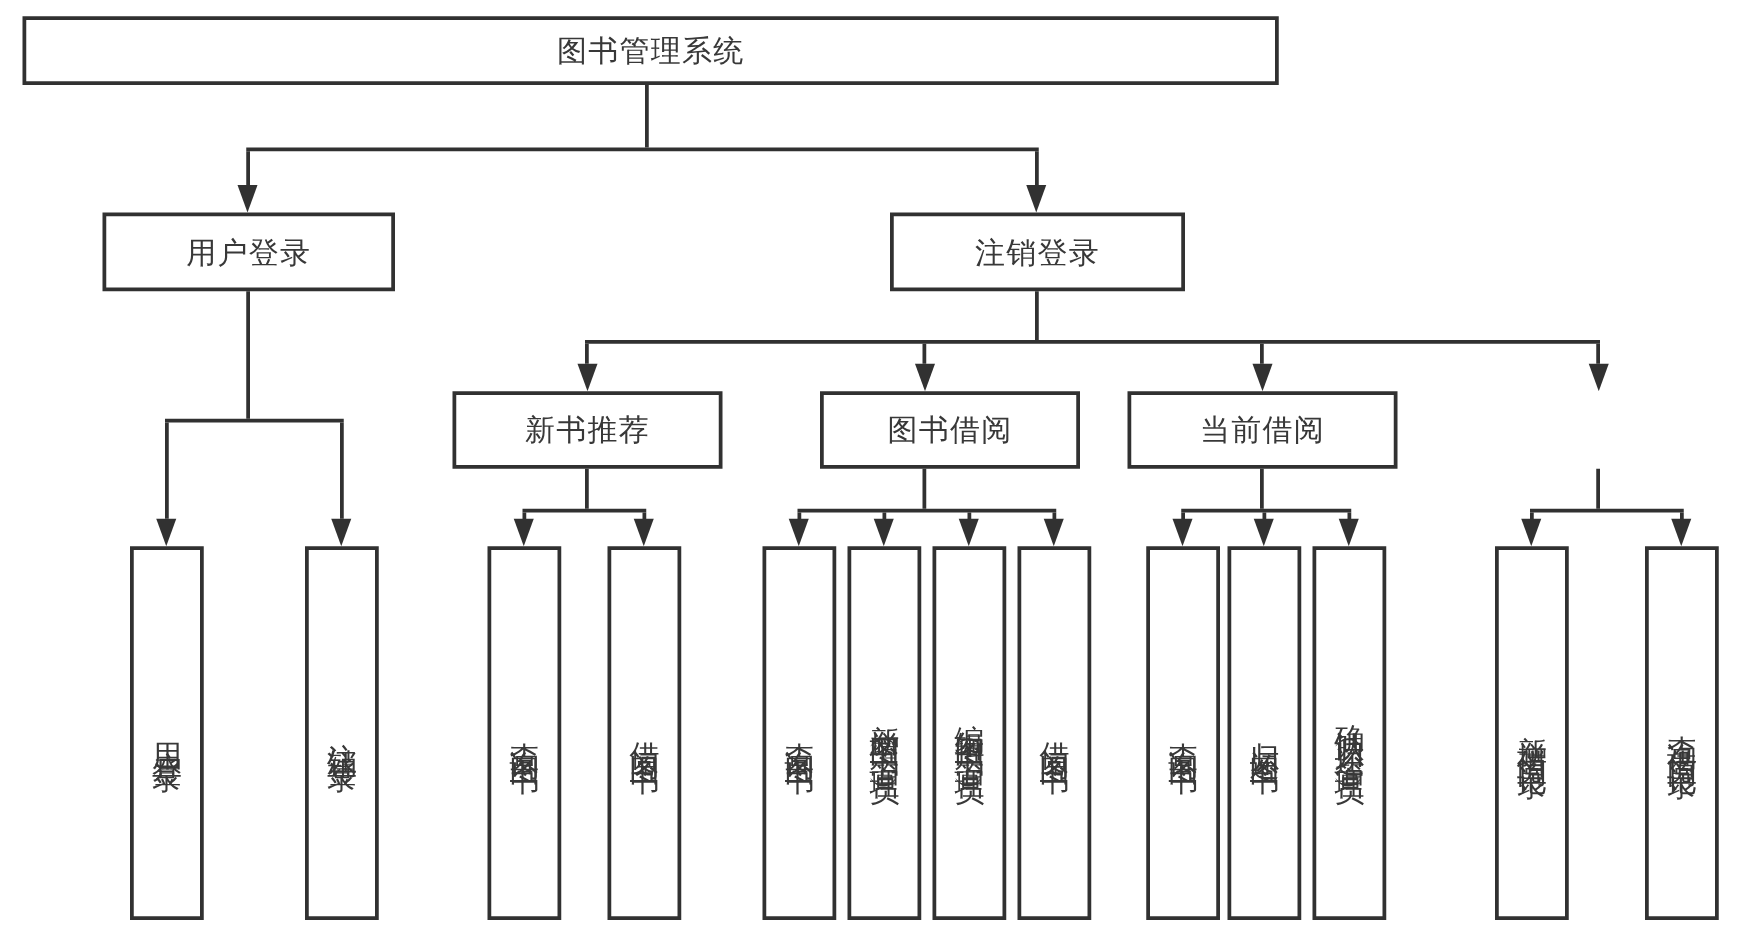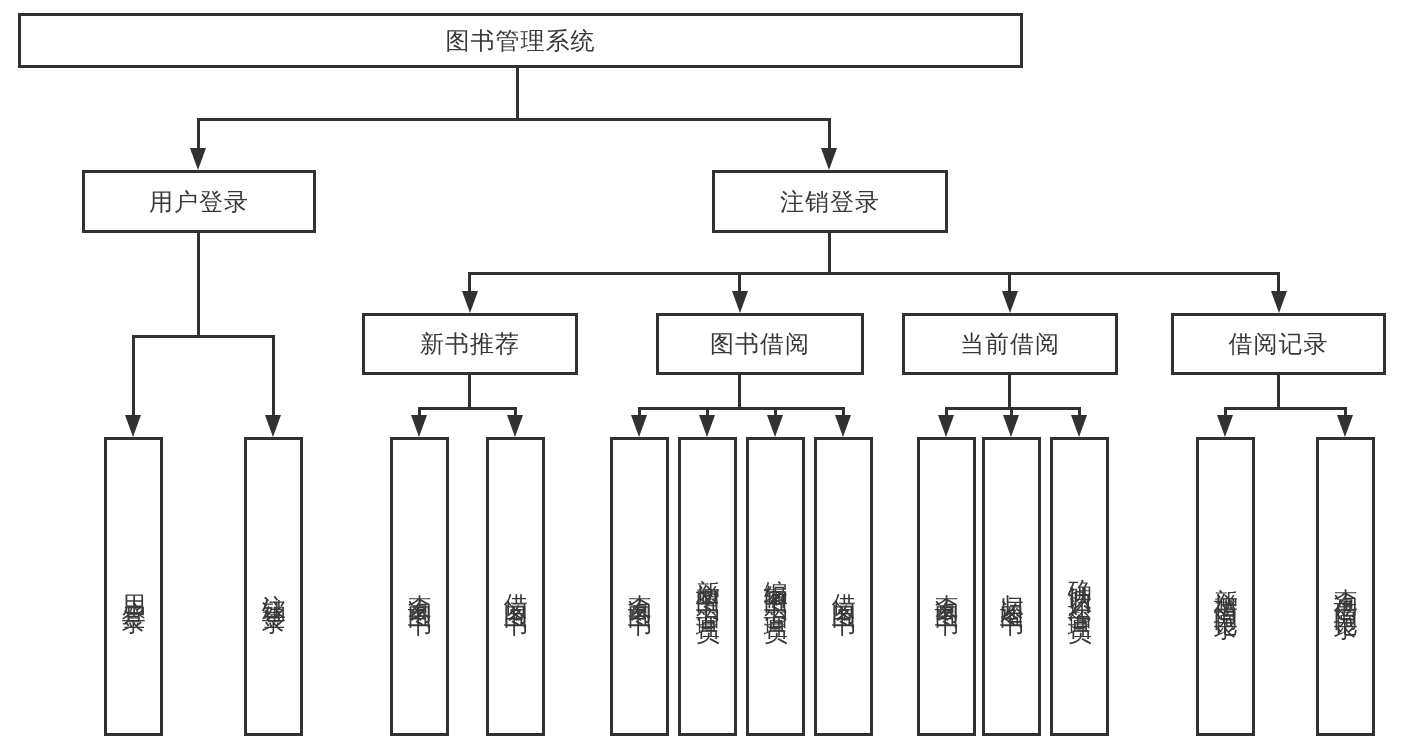--- a/index.html
+++ b/index.html
@@ -51,23 +51,20 @@
   </div>
 
   <div class="box" style="left:362px;top:313px;width:216px;height:62px">
     <span>新书推荐</span>
   </div>
   <div class="box" style="left:656px;top:313px;width:208px;height:62px">
     <span>图书借阅</span>
   </div>
   <div class="box" style="left:902px;top:313px;width:216px;height:62px">
     <span>当前借阅</span>
-  </div>
-  <div class="box" style="left:1171px;top:313px;width:215px;height:62px">
-    <span>借阅记录</span>
   </div>
 
   <div class="box leaf" style="left:104px;top:437px;width:59px;height:299px">
     <span>用户登录</span>
   </div>
   <div class="box leaf" style="left:244px;top:437px;width:59px;height:299px">
     <span>注销登录</span>
   </div>
   <div class="box leaf" style="left:390px;top:437px;width:59px;height:299px">
     <span>查询图书</span>

